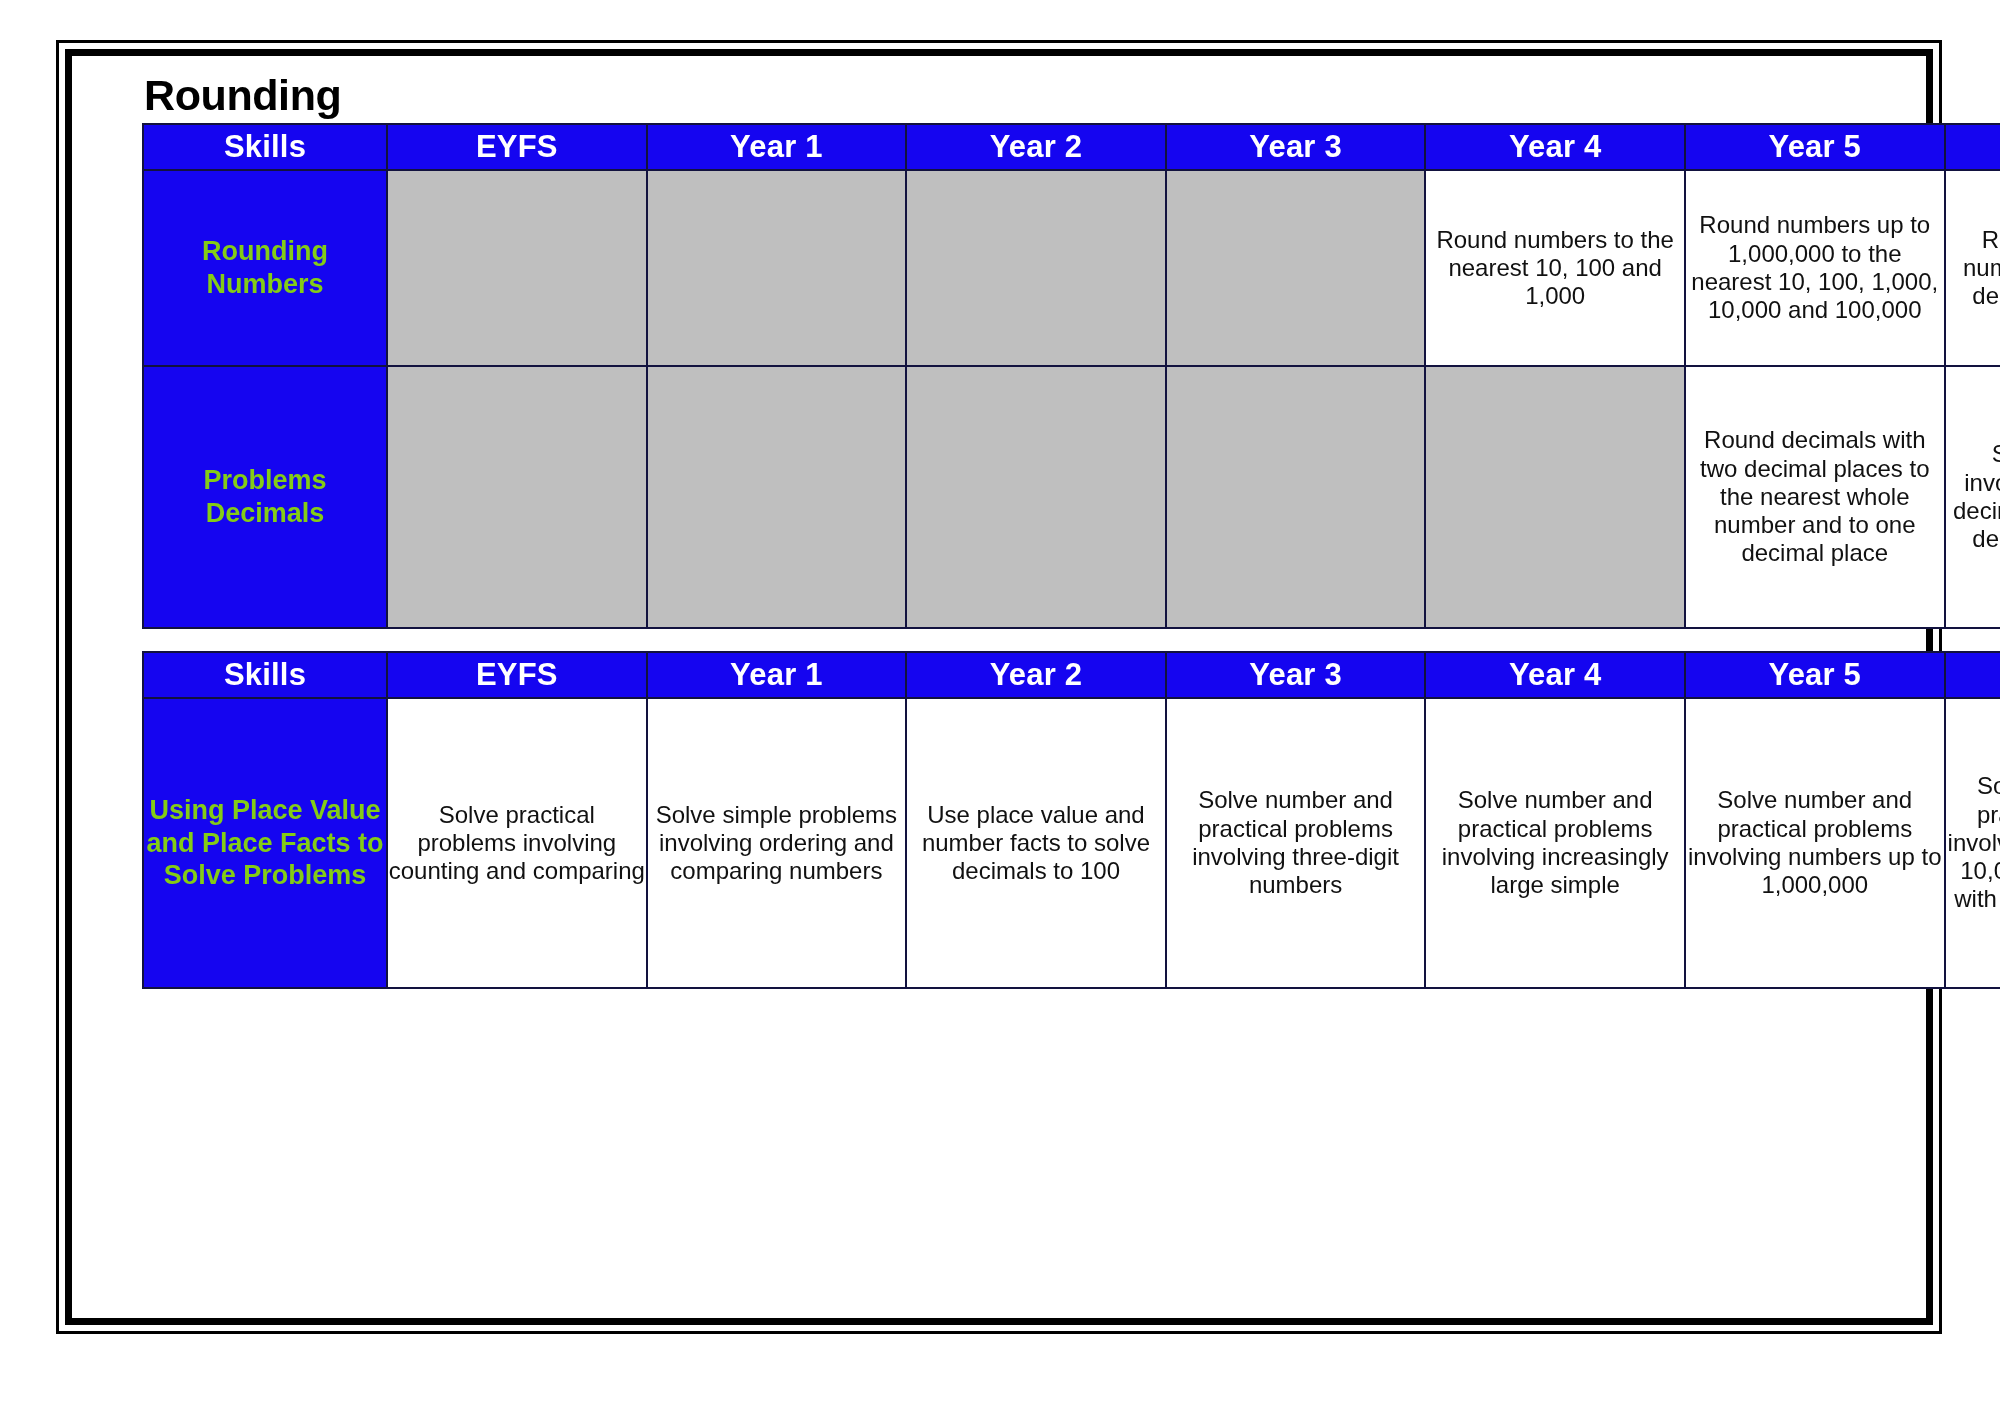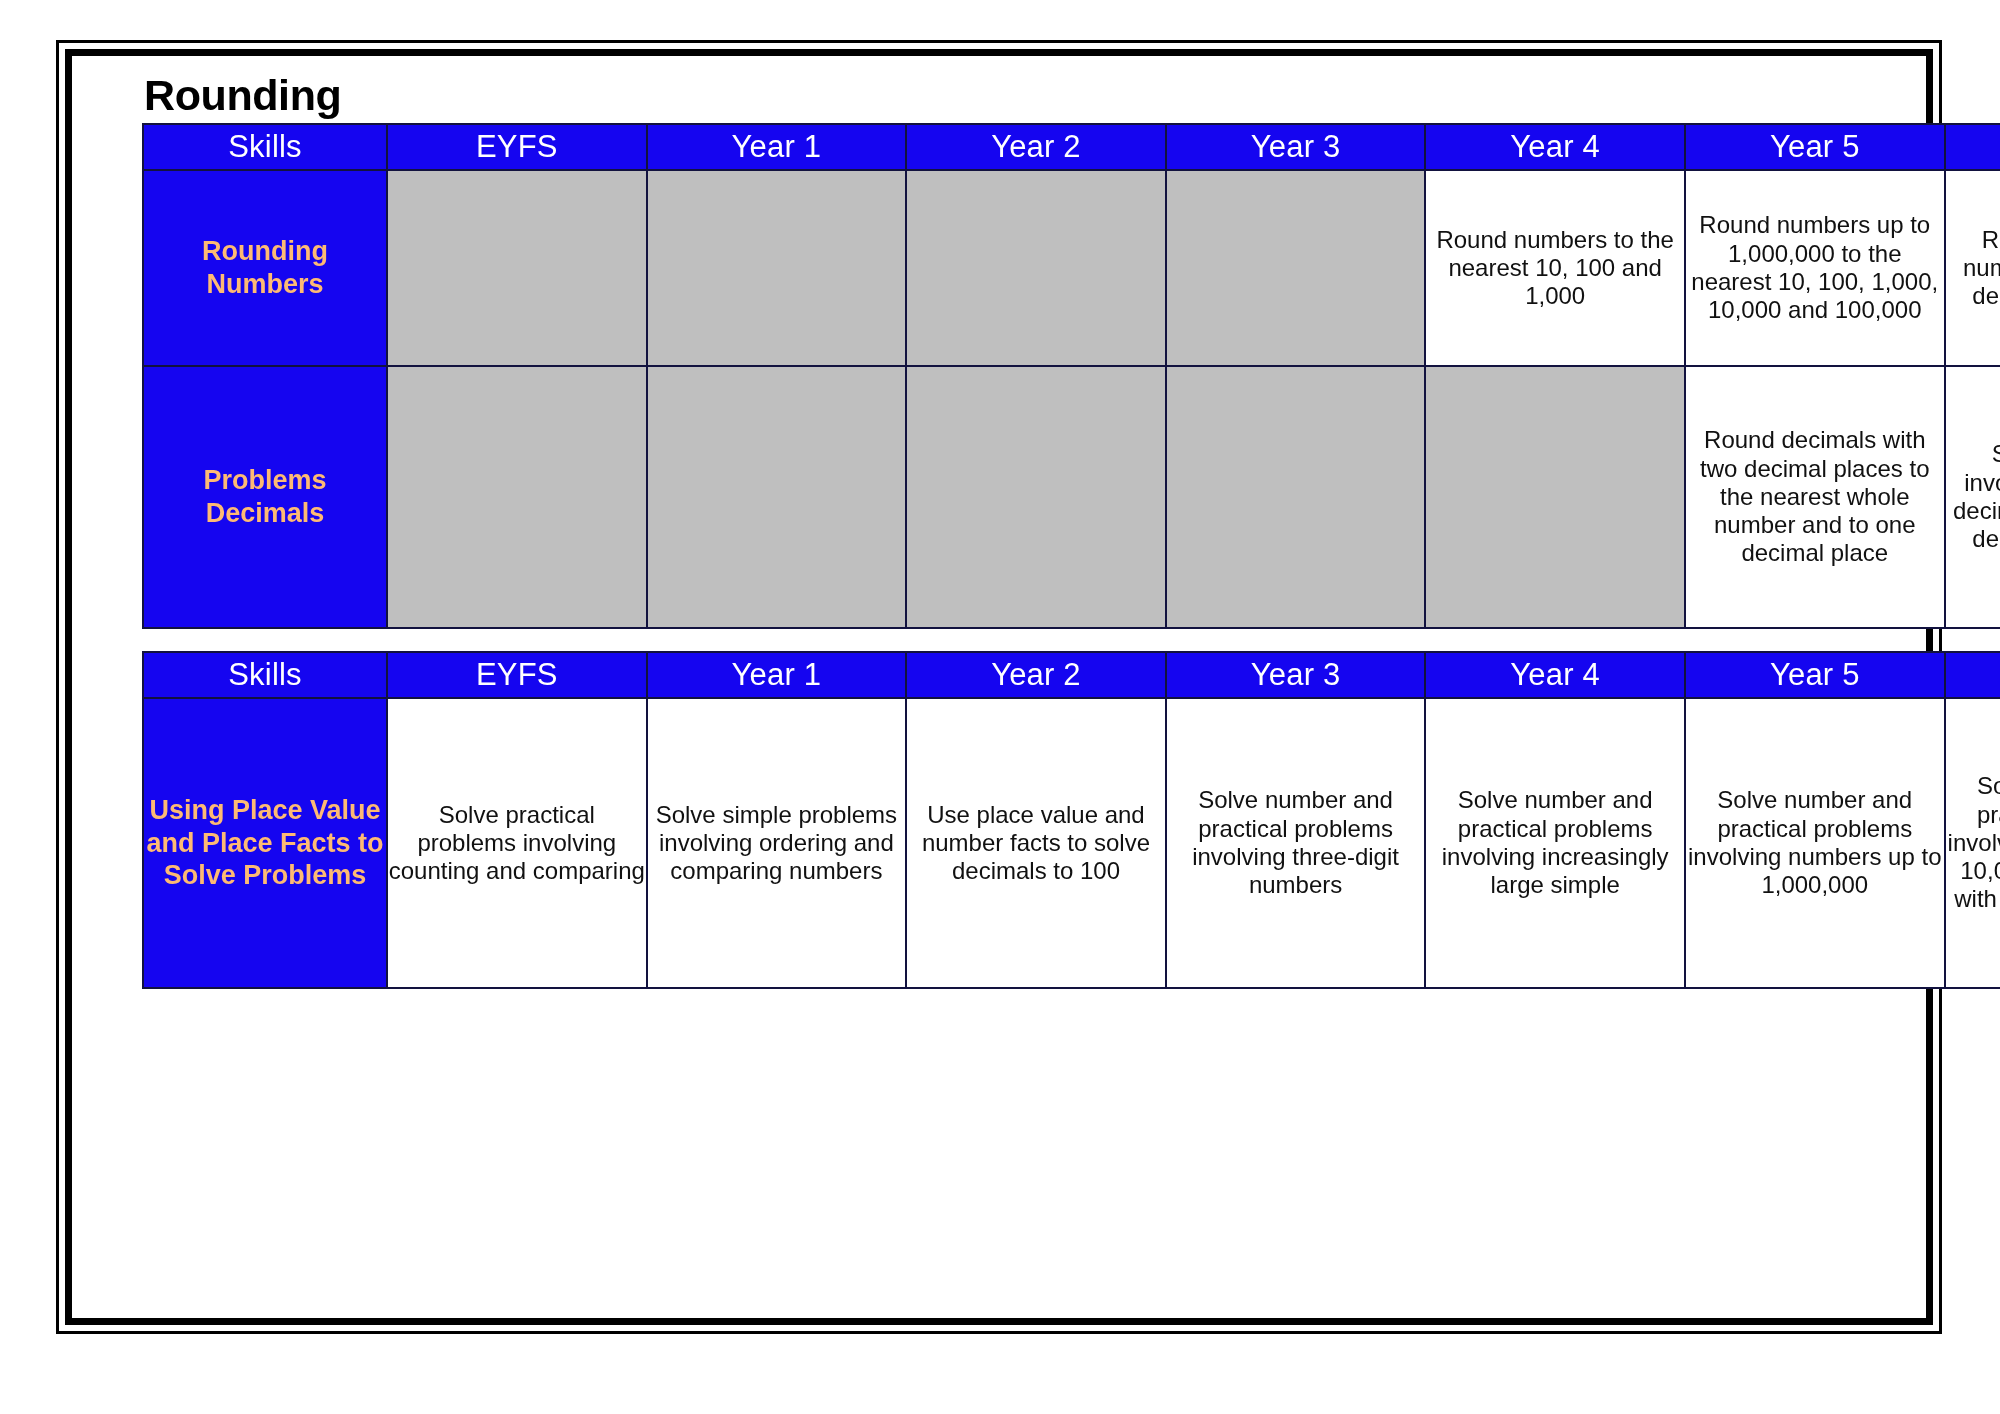--- a/index.html
+++ b/index.html
@@ -71,31 +71,31 @@
     vertical-align: middle;
     text-align: center;
     box-sizing: border-box;
   }
 
   
   .hdr-cell {
     background: #1505f0;
     color: #ffffff;
     font-size: 31px;
-    font-weight: normal;
+    font-weight: bold;
     letter-spacing: 0.2px;
     height: 44px;
     line-height: 44px;
     white-space: nowrap;
   }
 
   
   .skill-cell {
     background: #1505f0;
-    color: #fdba74;
+    color: #84cc16;
     font-size: 27px;
     font-weight: bold;
     line-height: 1.22;
     padding: 8px 8px;
   }
 
   
   .empty-cell { background: #bfbfbf; }
 
   

